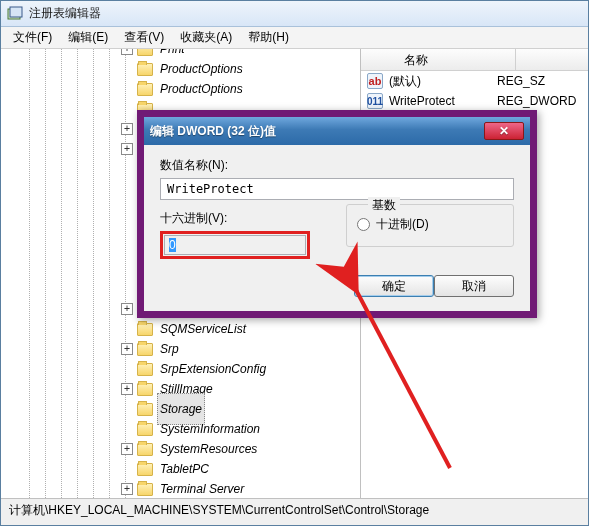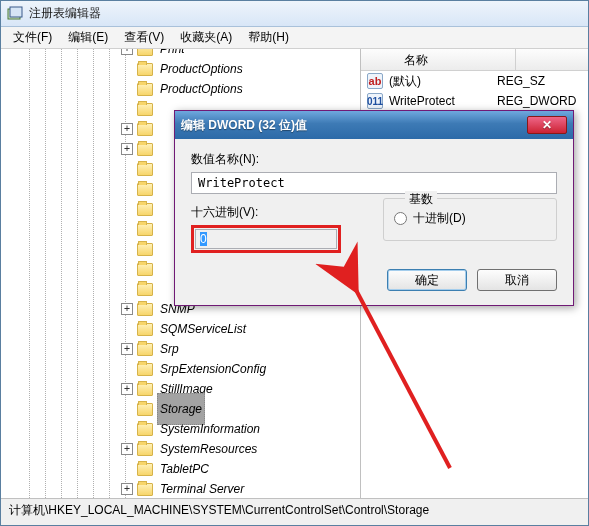--- a/index.html
+++ b/index.html
@@ -17,56 +17,56 @@
 .client { flex: 1; display: flex; overflow: hidden; }
 
 .treepane { width: 360px; border-right: 1px solid #c0c0c0; overflow: hidden; position: relative; background: #fff; }
 .tree-inner { position: absolute; left: 0; top: -10px; width: 100%; }
 .tree-row { display: flex; align-items: center; height: 20px; padding-left: 120px; white-space: nowrap; }
 .tree-row .exp { width: 12px; height: 12px; border: 1px solid #8a8a8a; display: flex; align-items: center; justify-content: center; margin-right: 4px; font-size: 10px; line-height: 1; color: #333; background: #fff; font-family: monospace; }
 .tree-row .exp.none { border: none; background: none; }
 .tree-row .fld { width: 16px; height: 13px; background: linear-gradient(#fff1b8,#f7d56a); border: 1px solid #d6b34a; border-radius: 1px; margin-right: 4px; position: relative; }
 .tree-row .fld:before { content: ""; position: absolute; top: -3px; left: 0; width: 7px; height: 3px; background: #f7d56a; border: 1px solid #d6b34a; border-bottom: none; border-radius: 1px 1px 0 0; }
 .tree-row .lbl { padding: 1px 3px; font-style: italic; }
-.tree-row.selected .lbl { background: #a3a3a3; border: 1px dotted #888; padding: 8px 2px; }
+.tree-row.selected .lbl { background: #e5e5e5; border: 1px dotted #888; padding: 8px 2px; }
 .tree-lines { position: absolute; left: 0; top: 0; bottom: 0; pointer-events: none; }
 .tree-lines div { position: absolute; top: 0; bottom: 0; border-left: 1px dotted #b0b0b0; }
 
 .listpane { flex: 1; background: #fff; overflow: hidden; }
 .list-header { display: flex; height: 22px; border-bottom: 1px solid #d0d0d0; background: linear-gradient(#fdfdfd,#ececec); }
 .list-header div { padding: 3px 8px; border-right: 1px solid #d0d0d0; }
 .list-header .c-name { width: 120px; margin-left: 35px; }
 .list-header .c-type { flex: 1; }
 .list-row { display: flex; align-items: center; height: 20px; padding: 0 6px; }
 .list-row .ric { width: 16px; height: 16px; margin-right: 6px; border: 1px solid #8aa8c8; border-radius: 2px; display: flex; align-items: center; justify-content: center; font-size: 11px; font-weight: bold; background: #eef4fb; }
 .list-row .ric.ab { color: #c02020; }
 .list-row .ric.n01 { color: #2050a0; font-size: 10px; }
 .list-row .rname { width: 108px; }
 .list-row .rtype { }
 
 .statusbar { height: 27px; border-top: 1px solid #c0c0c0; background: #f0f0f0; padding: 3px 8px; white-space: nowrap; overflow: hidden; }
 
 
-.dialog { position: absolute; left: 137px; top: 110px; width: 400px; border: 1px solid #701a75; background: #f0f0f0; box-shadow: 2px 2px 8px rgba(0,0,0,.35); margin-left: 37px; }
+.dialog { position: absolute; left: 137px; top: 110px; width: 400px; border: 7px solid #701a75; background: #f0f0f0; box-shadow: 2px 2px 8px rgba(0,0,0,.35); }
 .dlg-title { height: 28px; background: linear-gradient(#6fa8de,#3d7ab5 45%,#2c6aa8); display: flex; align-items: center; justify-content: space-between; padding: 0 6px; }
 .dlg-title span { color: #fff; font-weight: bold; text-shadow: 0 1px 1px rgba(0,0,0,.4); }
 .dlg-close { width: 40px; height: 18px; background: linear-gradient(#e68,#c23); border: 1px solid #8a1818; border-radius: 2px; display: flex; align-items: center; justify-content: center; color: #fff; font-weight: bold; cursor: default; }
 .dlg-body { padding: 12px 16px 14px; }
 .dlg-label { margin-bottom: 4px; }
 .dlg-ro { border: 1px solid #abadb3; background: #fff; padding: 3px 6px; margin-bottom: 10px; font-family: "SimSun", monospace; }
 .dlg-row2 { display: flex; gap: 18px; }
 .dlg-col { flex: 1; }
 .dlg-input-wrap { border: 3px solid #e02020; padding: 1px; width: 150px; }
 .dlg-input { width: 100%; border: 1px solid #abadb3; padding: 2px 4px; font-family: monospace; outline: none; height: 20px; }
 .sel { background: #3399ff; color: #fff; }
 .grp { border: 1px solid #cfcfcf; border-radius: 3px; padding: 8px 10px 10px; position: relative; margin-top: -6px; }
 .grp-title { position: absolute; top: -8px; left: 21px; background: #f0f0f0; padding: 0 4px; }
 .radio-row { display: flex; align-items: center; margin: 3px 0; }
 .radio-row input { margin-right: 6px; }
-.dlg-btns { display: flex; justify-content: flex-end; gap: 10px; margin-top: 16px; }
+.dlg-btns { display: flex; justify-content: flex-end; margin-top: 16px; }
 .dlg-btn { width: 80px; height: 22px; border: 1px solid #707070; background: linear-gradient(#fdfdfd,#e4e4e4); border-radius: 3px; cursor: default; display: flex; align-items: center; justify-content: center; }
 .dlg-btn.default { border: 1px solid #3c7fb1; box-shadow: 0 0 0 1px #a4cdec inset; }
 
 .red-arrow { position: absolute; pointer-events: none; }
 .red-arrow svg { overflow: visible; }
 </style>
 </head>
 <body>
 
 <div class="window">

